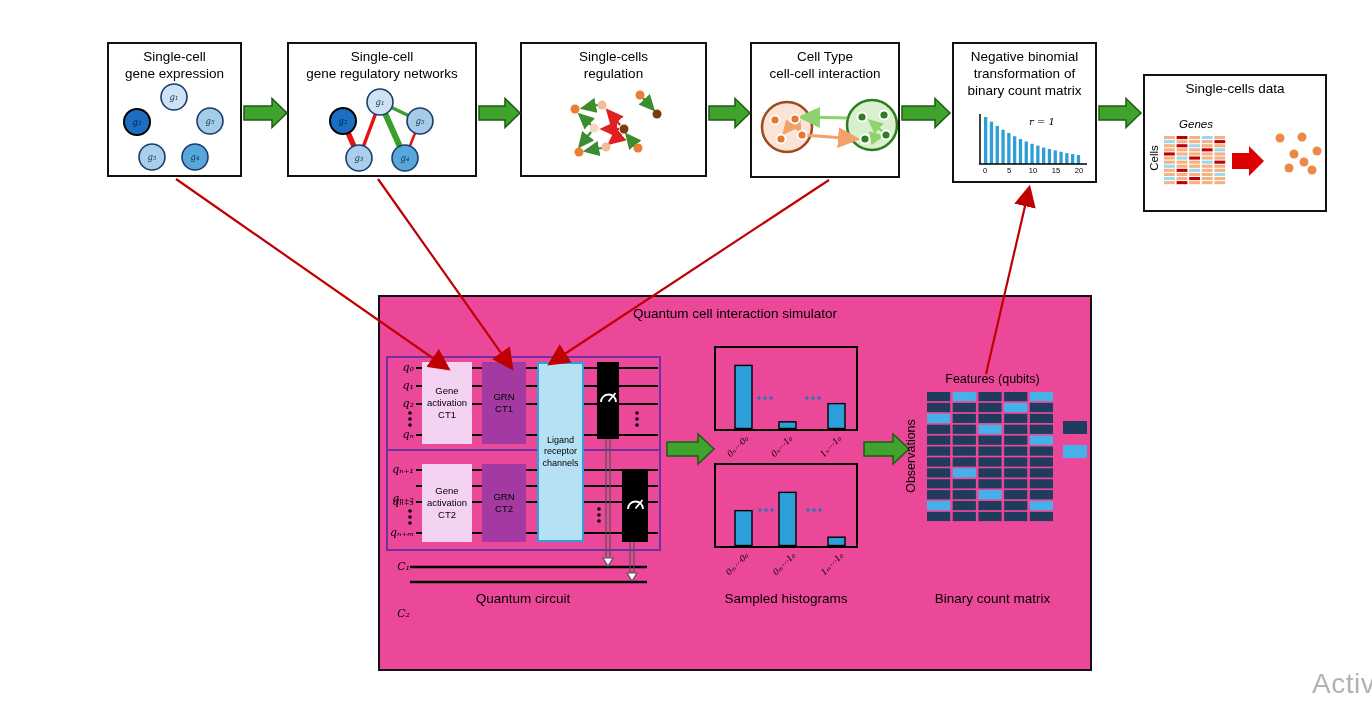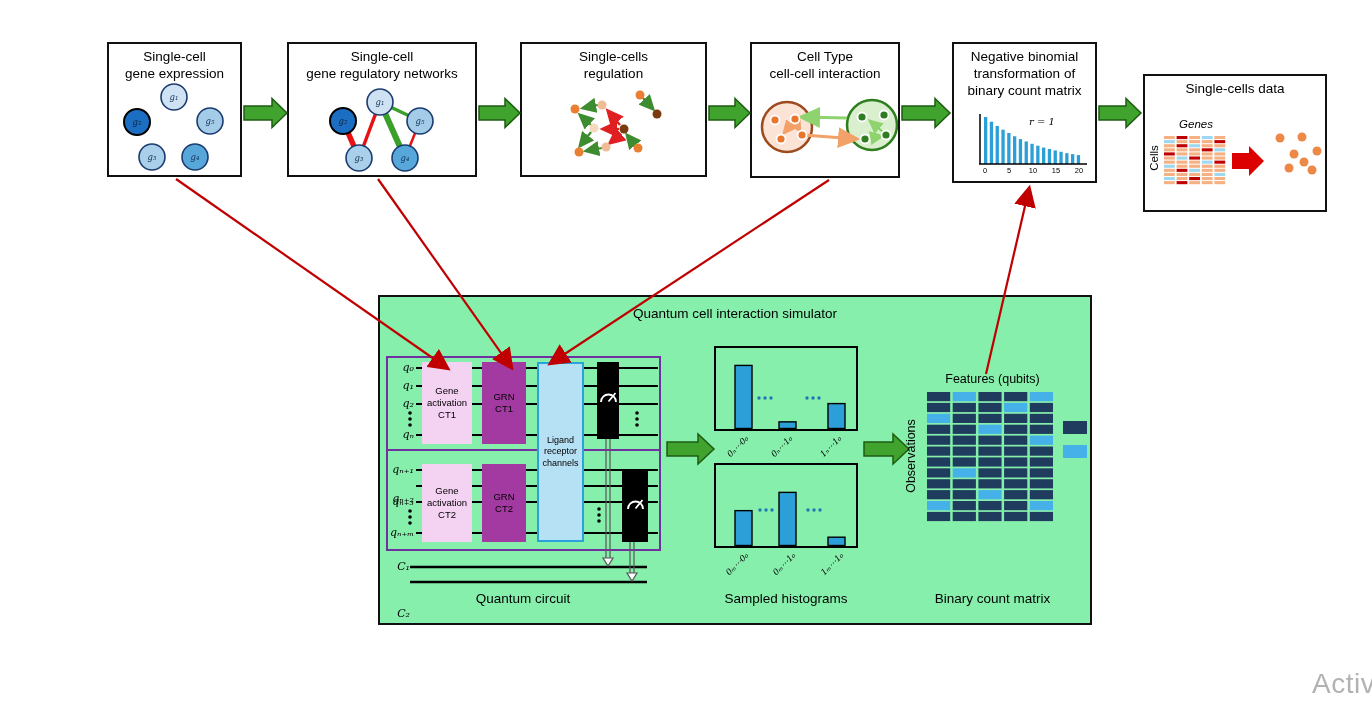--- a/index.html
+++ b/index.html
@@ -2,21 +2,21 @@
 <html><head>
 <meta charset="utf-8">
 <style>
   html,body{margin:0;padding:0;background:#fff;}
   .canvas{position:relative;width:1372px;height:708px;background:#fff;overflow:hidden;
           font-family:"Liberation Sans",sans-serif;color:#000;padding-left:31px;}
   .fbox{position:absolute;background:#fff;border:2.5px solid #111;box-sizing:border-box;}
   .box-title{position:absolute;left:0;right:0;top:5px;text-align:center;font-size:13.5px;
              line-height:1.25;white-space:pre-line;}
   .absvg{position:absolute;left:0;top:0;}
-  .sim{position:absolute;left:378px;top:295px;width:714px;height:330px;background:#86efac;
+  .sim{position:absolute;left:378px;top:295px;width:714px;height:376px;background:#ec4899;
        border:2.5px solid #111;box-sizing:border-box;}
   .sim-title{position:absolute;left:0;right:0;top:9px;text-align:center;font-size:13.5px;}
   .gate{position:absolute;display:flex;align-items:center;justify-content:center;text-align:center;
         font-size:9.5px;line-height:1.25;white-space:pre-line;box-sizing:border-box;}
   .qlab{position:absolute;width:34px;text-align:right;font-family:"DejaVu Serif",serif;
         font-style:italic;font-size:11px;line-height:13px;}
   .seclab{position:absolute;text-align:center;font-size:13.5px;}
   .matlab{position:absolute;text-align:center;font-size:12.5px;}
   .rot90{transform:rotate(-90deg);}
   .watermark{position:absolute;font-size:28px;font-weight:300;color:#b2b2b2;letter-spacing:.5px;}

